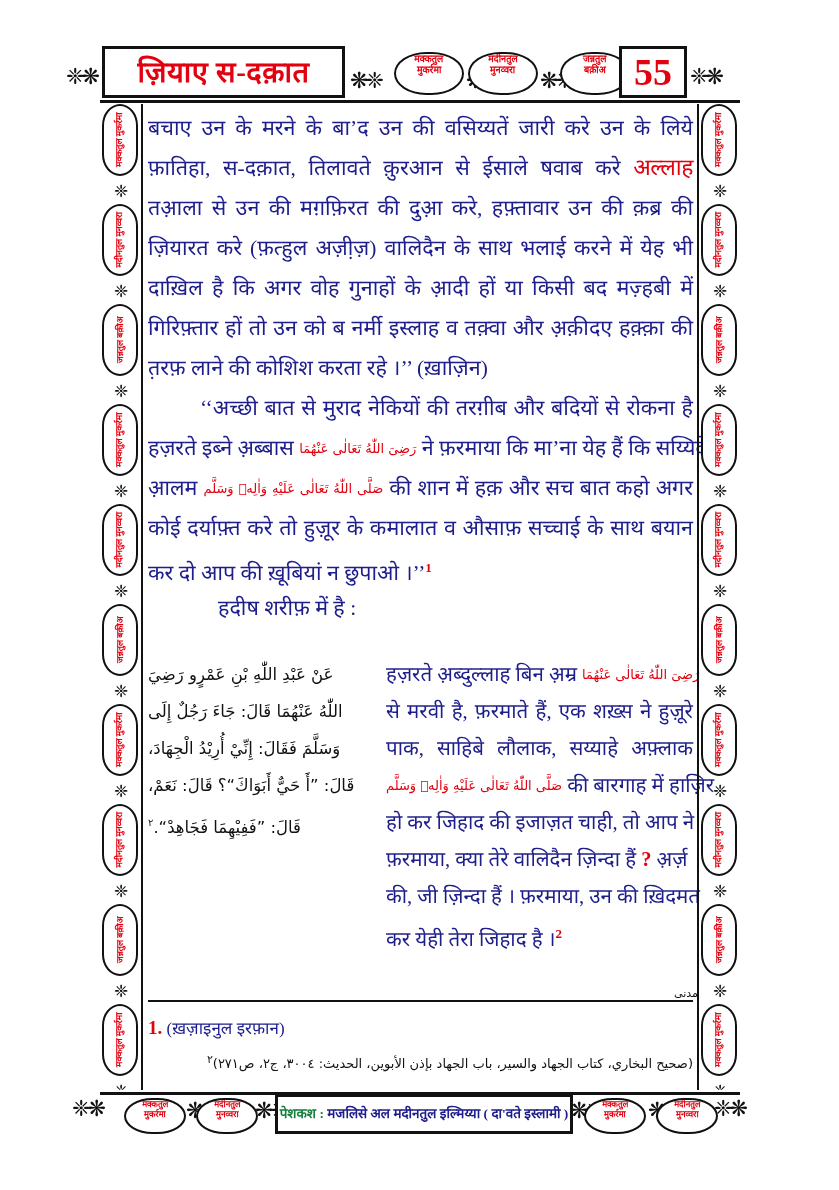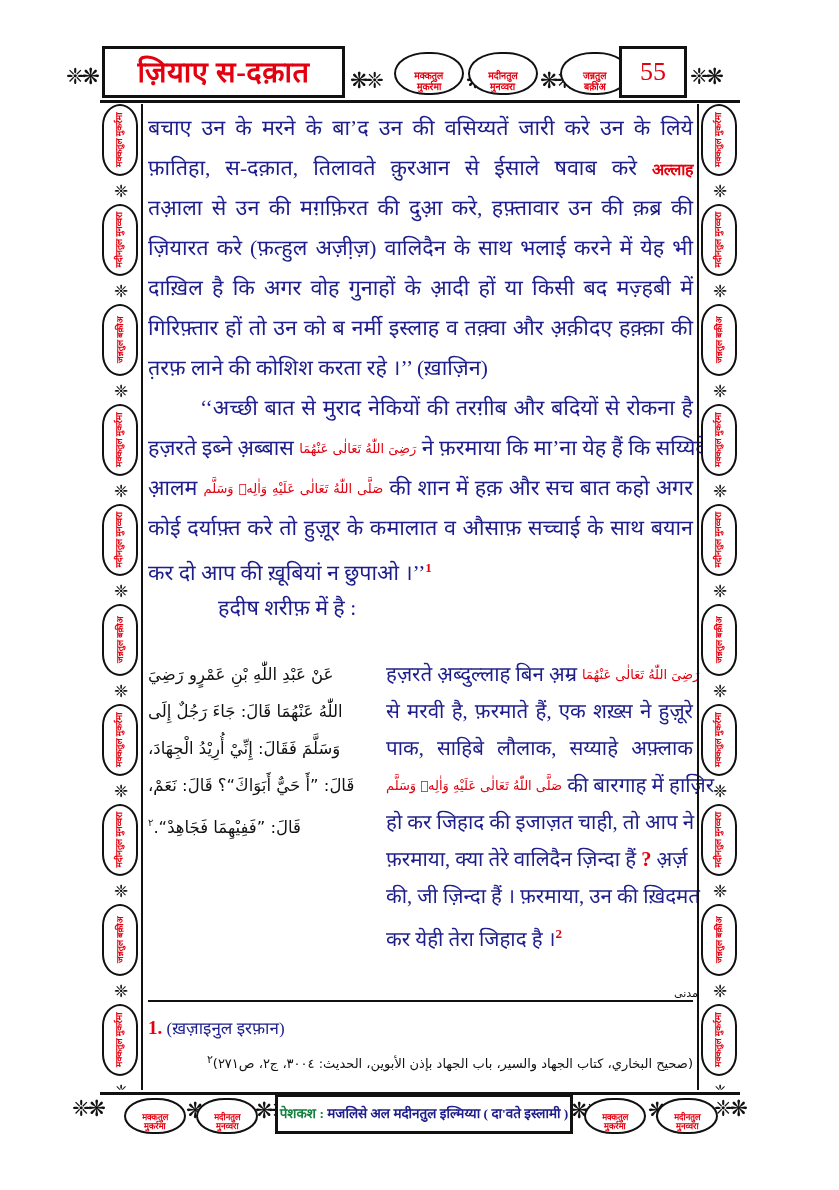--- a/index.html
+++ b/index.html
@@ -72,38 +72,38 @@
     background: #fff;
     box-sizing: border-box;
     display: flex;
     align-items: center;
     justify-content: center;
     z-index: 4;
   }
   .pageno-text {
     color: #e3000f;
     font-family: "Liberation Serif", serif;
-    font-size: 26px;
-    font-weight: normal;
+    font-size: 38px;
+    font-weight: bold;
     line-height: 1;
   }
 
   
   .badge {
     position: absolute;
     width: 70px;
     height: 43px;
     border: 2.5px solid #111;
     border-radius: 46% 46% 46% 46% / 50% 50% 50% 50%;
     background: #fff;
     box-sizing: border-box;
     display: flex;
     flex-direction: column;
     align-items: center;
-    justify-content: flex-end;
+    justify-content: flex-start;
     z-index: 3;
     overflow: hidden;
   }
   .badge span {
     color: #e3000f;
     font-family: "Liberation Serif", serif;
     font-weight: bold;
     font-size: 10px;
     line-height: 1.08;
     white-space: nowrap;
@@ -201,22 +201,22 @@
   .para-line.justify {
     display: block;
     text-align: justify;
     text-align-last: justify;
   }
   .para-line.plain { display: block; text-align: left; }
   .para-line.indent { padding-left: 52px; }
   .red-allah {
     color: #e3000f;
     font-family: "Liberation Serif", serif;
-    font-weight: bold;
-    font-size: 16px;
+    font-weight: normal;
+    font-size: 23px;
     letter-spacing: -0.5px;
   }
   .ar-hon {
     color: #e3000f;
     font-family: "DejaVu Sans", sans-serif;
     font-size: 13px;
     direction: rtl;
     unicode-bidi: isolate;
     vertical-align: 2px;
   }

